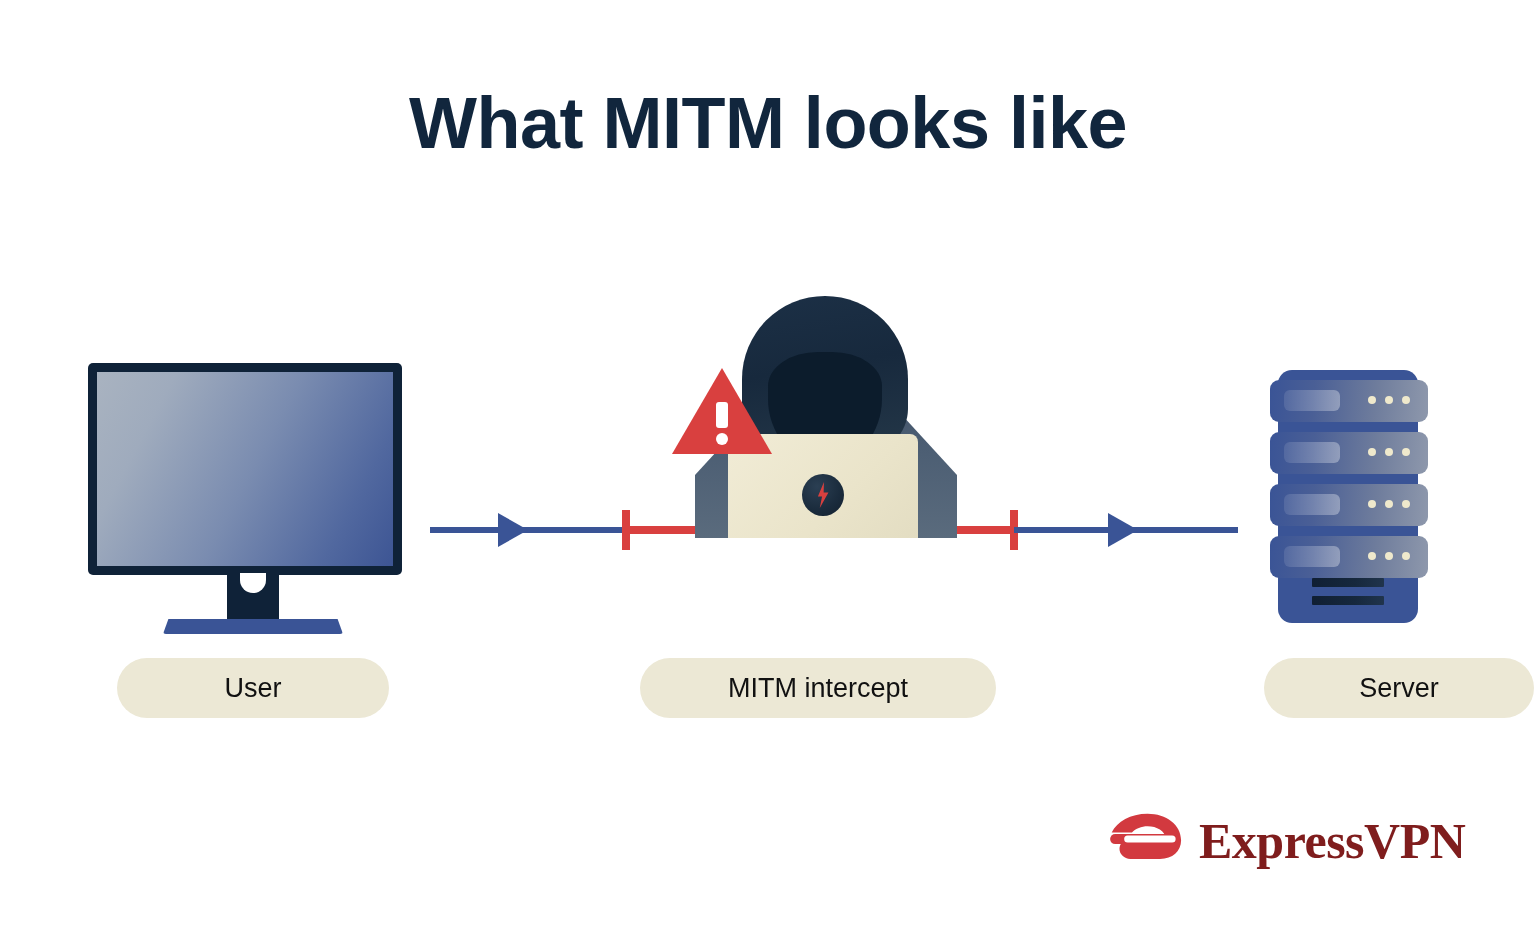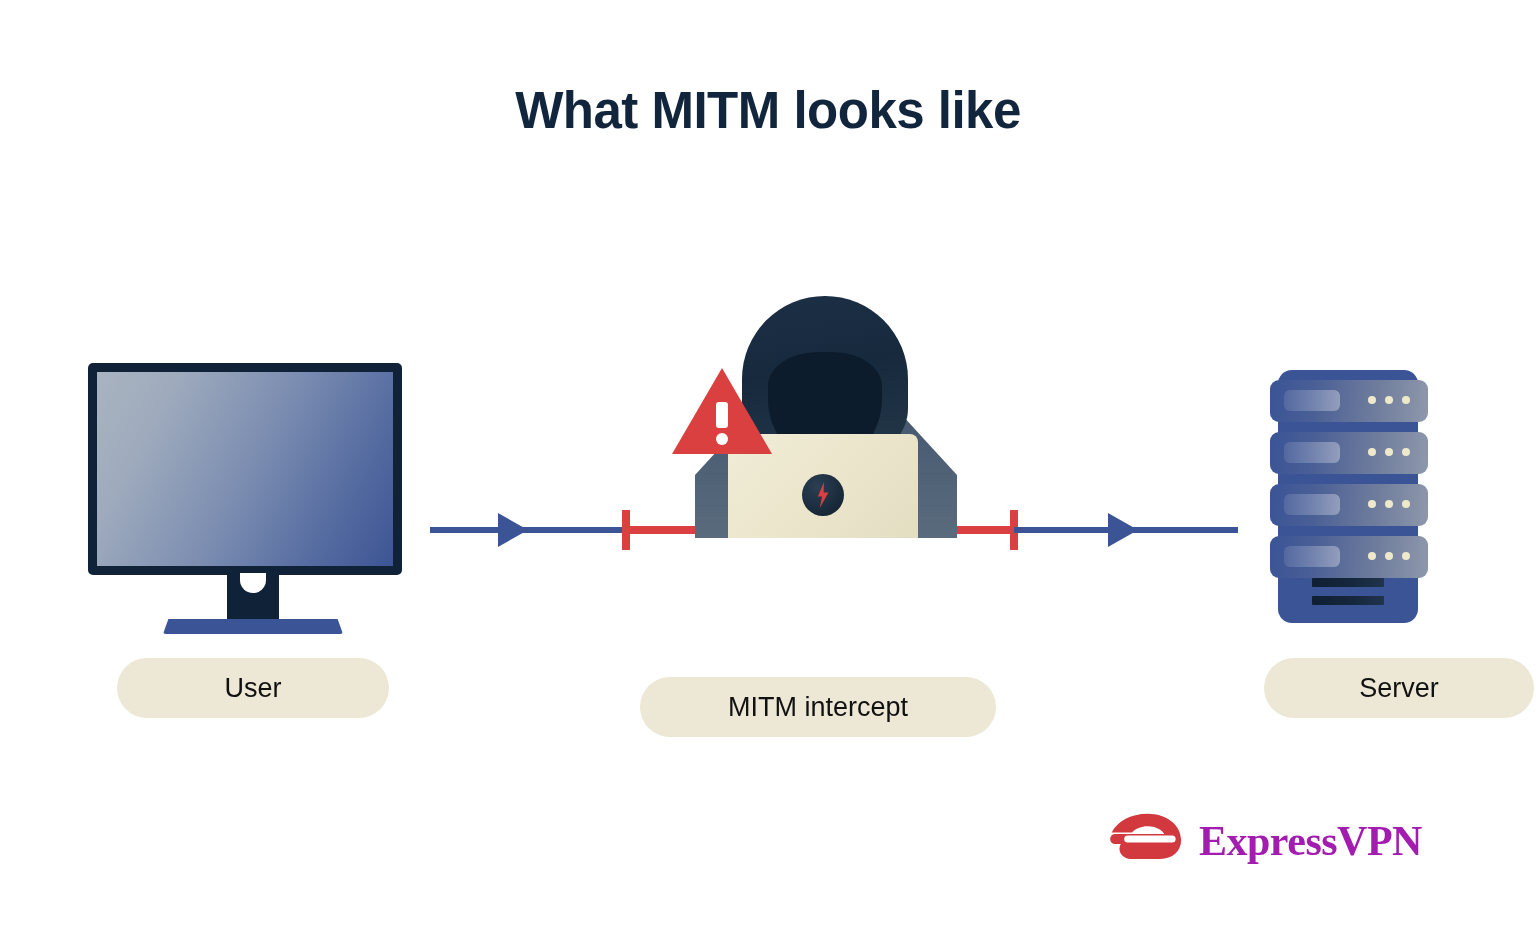--- a/index.html
+++ b/index.html
@@ -23,21 +23,21 @@
     height: 932px;
   }
 
   
   .title {
     position: absolute;
     top: 82px;
     left: 0;
     width: 1536px;
     text-align: center;
-    font-size: 51px;
+    font-size: 72px;
     font-weight: bold;
     letter-spacing: -0.5px;
     color: #11263d;
     line-height: 1.15;
   }
 
   
   .monitor {
     position: absolute;
     left: 88px;
@@ -320,42 +320,42 @@
     background: #ece8d5;
     border-radius: 30px;
     display: flex;
     align-items: center;
     justify-content: center;
     color: #111111;
     font-size: 27px;
     line-height: 1;
   }
   .pill-user   { left: 117px;  top: 658px; width: 272px; }
-  .pill-mitm   { left: 640px;  top: 658px; width: 356px; margin-top: 19px; }
+  .pill-mitm   { left: 640px;  top: 658px; width: 356px; }
   .pill-server { left: 1264px; top: 658px; width: 270px; }
 
   
   .logo {
     position: absolute;
     left: 1107px;
     top: 812px;
     display: flex;
     align-items: center;
     gap: 14px;
   }
   .logo-mark {
     width: 78px;
     height: 58px;
     flex: none;
   }
   .logo-text {
     font-family: "Liberation Serif", serif;
-    font-size: 42px;
+    font-size: 50px;
     font-weight: bold;
-    color: #a21caf;
+    color: #7f1d1d;
     letter-spacing: -0.5px;
     line-height: 1;
   }
 </style>
 </head>
 <body>
 
 <div class="stage">
 
   <div class="title">What MITM looks like</div>

